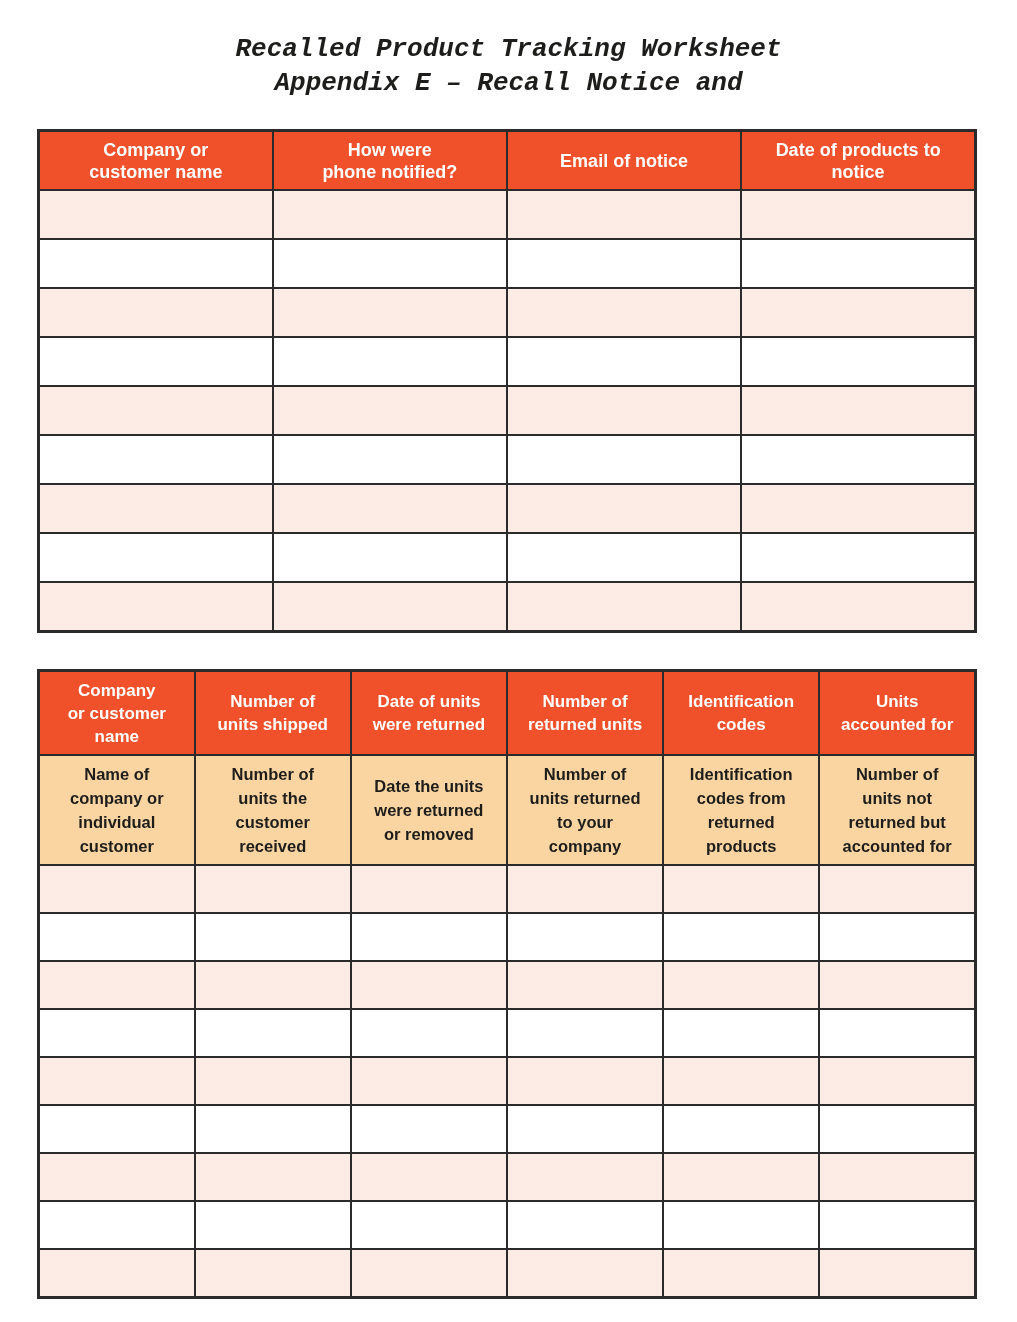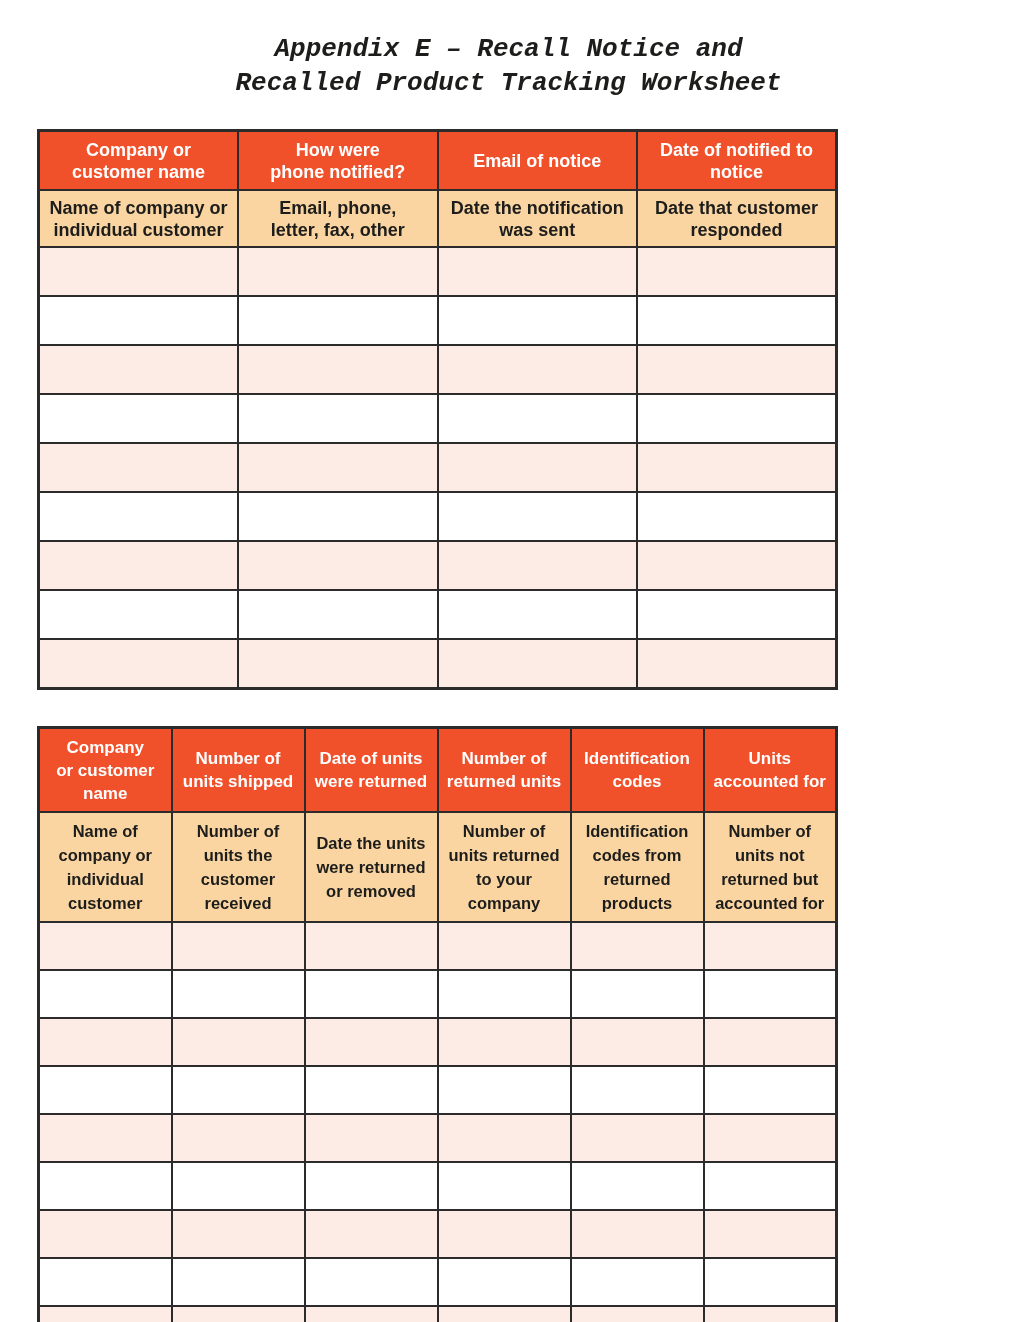--- a/index.html
+++ b/index.html
@@ -23,21 +23,21 @@
     font-weight: bold;
     font-size: 26px;
     line-height: 34px;
     color: #1d1d1b;
     letter-spacing: 0px;
   }
   table.worksheet {
     border-collapse: collapse;
     table-layout: fixed;
     margin-left: 37px;
-    width: 801px;
+    width: 940px;
     border: 3px solid var(--border, #2b2b2b);
   }
   table.worksheet th,
   table.worksheet td {
     border: 2px solid var(--border, #2b2b2b);
     padding: 2px 4px;
     text-align: center;
     vertical-align: middle;
     white-space: pre-line;
     overflow: hidden;
@@ -66,44 +66,34 @@
   #table2 tr.tan    th { height: 104px; font-size: 16.5px; line-height: 24px; }
   #table2 tbody     td { height: 42px; }
   #table2 { margin-top: 36px; }
 </style>
 </head>
 <body>
 
 <div class="page">
 
   <div class="doc-title">
+    <div>Recalled Product Tracking Worksheet</div>
     <div>Appendix E – Recall Notice and</div>
-    <div>Recalled Product Tracking Worksheet</div>
   </div>
 
   <table class="worksheet" id="table1">
     <thead>
       <tr class="orange">
         <th>Company or
 customer name</th>
         <th>How were
 phone notified?</th>
         <th>Email of notice</th>
-        <th>Date of notified to
+        <th>Date of products to
 notice</th>
-      </tr>
-      <tr class="tan">
-        <th>Name of company or
-individual customer</th>
-        <th>Email, phone,
-letter, fax, other</th>
-        <th>Date the notification
-was sent</th>
-        <th>Date that customer
-responded</th>
       </tr>
     </thead>
     <tbody id="t1-body">
         <tr class="pink">
           <td></td>
           <td></td>
           <td></td>
           <td></td>
         </tr>
         <tr class="white">

